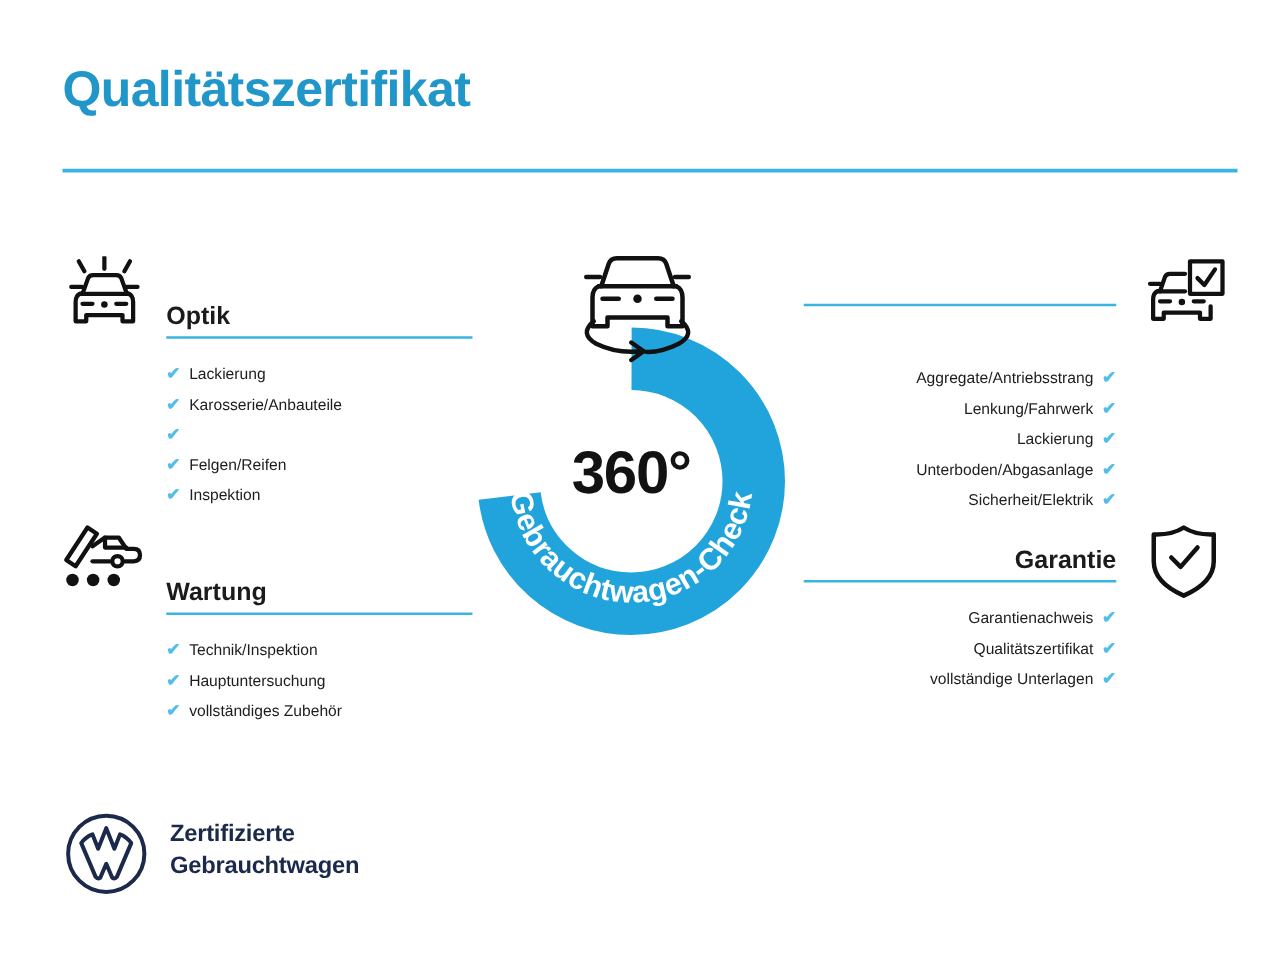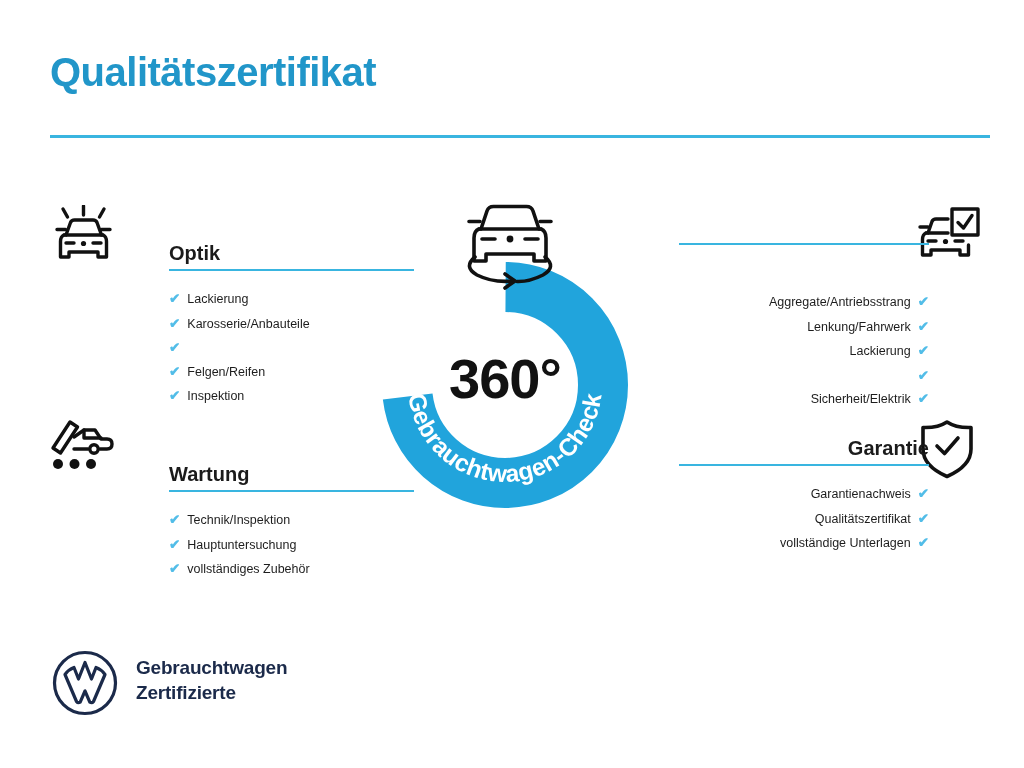--- a/index.html
+++ b/index.html
@@ -17,21 +17,21 @@
     position:absolute; left:50px; top:50px;
     font-size:40px; font-weight:bold; letter-spacing:-0.5px;
     color:#2196C9; line-height:1.1;
   }
   .title-rule{
     position:absolute; left:50px; top:135px; width:940px; height:3px;
     background:#39B5E0;
   }
 
   
-  .block{position:absolute;margin-left:36px;}
+  .block{position:absolute;}
   .block-head{
     position:relative; height:34px;
   }
   .block-head .htxt{
     font-size:20px; font-weight:bold; color:#1b1b1b;
     line-height:26px; white-space:nowrap;
   }
   .block-rule{
     height:2px; background:#39B5E0; margin-top:3px;
   }
@@ -68,21 +68,21 @@
   
   #badge{
     position:absolute; left:375px; top:255px; width:260px; height:260px;
   }
   #badge-car{
     position:absolute; left:455px; top:195px; width:110px; height:100px;
   }
   .badge-360{
     position:absolute; left:0; top:0; width:260px; height:260px;
     display:flex; align-items:center; justify-content:center;
-    font-size:56px; font-weight:bold; color:#121212;
+    font-size:48px; font-weight:bold; color:#121212;
     letter-spacing:-1px;
     padding-bottom:14px; box-sizing:border-box;
   }
 
   
   #footer{position:absolute; left:52px; top:650px;}
   #vw-mark{position:absolute; left:0; top:0; width:66px; height:66px;}
   #vw-text{
     position:absolute; left:84px; top:5px;
     font-size:19px; font-weight:bold; color:#1B2A4A;
@@ -223,20 +223,21 @@
       </div>
       <div class="item">
         <span>Lenkung/Fahrwerk</span>
         <span class="check">✔</span>
       </div>
       <div class="item">
         <span>Lackierung</span>
         <span class="check">✔</span>
       </div>
       <div class="item">
+        <span>Unterboden/Abgasanlage</span>
         <span class="check">✔</span>
       </div>
       <div class="item">
         <span>Sicherheit/Elektrik</span>
         <span class="check">✔</span>
       </div>
     </div>
   </div>
 
   <div class="block left" id="blk-wartung">
@@ -282,18 +283,18 @@
   </div>
 
   <div id="footer">
     <div id="vw-mark">
       <svg viewBox="0 0 66 66" width="66" height="66">
         <circle cx="33" cy="33" r="30.5" fill="none" stroke="#1B2A4A" stroke-width="3.2"></circle>
         <path d="M33 12.5 L39.5 29 L44 17.5 Q49.5 19.5 53 24.5 L41.5 51.5 Q40 53.5 37.8 52.2 L33 41 L28.2 52.2 Q26 53.5 24.5 51.5 L13 24.5 Q16.5 19.5 22 17.5 L26.5 29 Z" fill="none" stroke="#1B2A4A" stroke-width="3.2" stroke-linejoin="round"></path>
       </svg>
     </div>
     <div id="vw-text">
+      <div>Zertifizierte</div>
       <div>Gebrauchtwagen</div>
-      <div>Zertifizierte</div>
     </div>
   </div>
 
 </div>
 
 </body></html>

